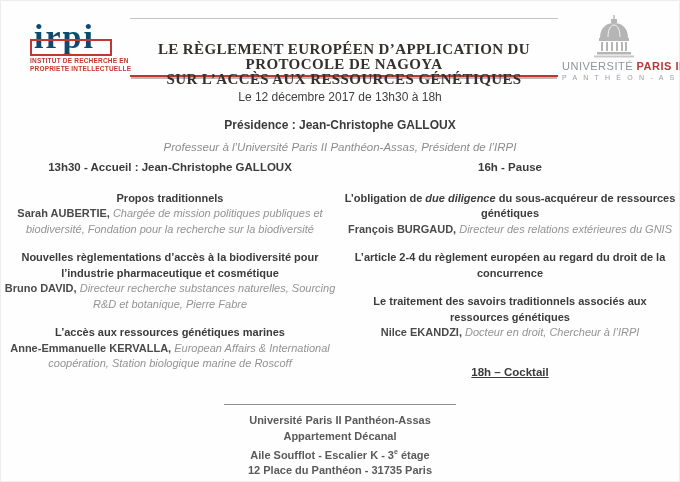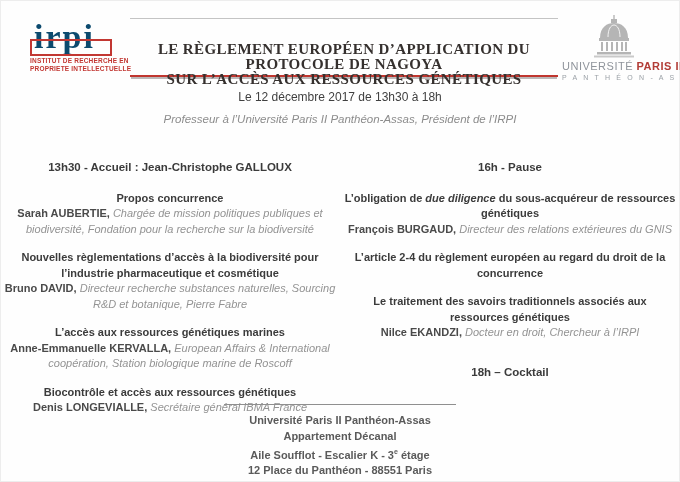--- a/index.html
+++ b/index.html
@@ -90,30 +90,31 @@
     </svg>
     <div class="p2-line1">
       <span class="p2-univ">UNIVERSITÉ</span>
       <span class="p2-paris">PARIS II</span>
     </div>
     <div class="p2-line2">P A N T H É O N - A S S A S</div>
   </div>
 
   <div class="intro">
     <div class="date-line">Le 12 décembre 2017 de 13h30 à 18h</div>
+    <div class="presidence">Présidence : Jean-Christophe GALLOUX</div>
     <div class="presidence-role">Professeur à l’Université Paris II Panthéon-Assas, Président de l’IRPI</div>
   </div>
 
   <div class="columns">
 
     <div class="col">
       <div class="time-head">13h30 - Accueil : Jean-Christophe GALLOUX</div>
 
       <div class="session">
-        <div class="session-title">Propos concurrence</div>
+        <div class="session-title">Propos traditionnels</div>
         <div>
           <span class="speaker">Sarah AUBERTIE,</span>
           <span class="role">Chargée de mission politiques publiques et biodiversité, Fondation pour la recherche sur la biodiversité</span>
         </div>
       </div>
 
       <div class="session">
         <div class="session-title">Nouvelles règlementations d’accès à la biodiversité pour l’industrie pharmaceutique et cosmétique</div>
         <div>
           <span class="speaker">Bruno DAVID,</span>
@@ -122,27 +123,20 @@
       </div>
 
       <div class="session">
         <div class="session-title">L’accès aux ressources génétiques marines</div>
         <div>
           <span class="speaker">Anne-Emmanuelle KERVALLA,</span>
           <span class="role">European Affairs &amp; International coopération, Station biologique marine de Roscoff</span>
         </div>
       </div>
 
-      <div class="session">
-        <div class="session-title">Biocontrôle et accès aux ressources génétiques</div>
-        <div>
-          <span class="speaker">Denis LONGEVIALLE,</span>
-          <span class="role">Secrétaire général IBMA France</span>
-        </div>
-      </div>
     </div>
 
     <div class="col">
       <div class="time-head">16h - Pause</div>
 
       <div class="session">
         <div class="session-title"><span>L’obligation de </span><em>due diligence</em><span> du sous-acquéreur de ressources génétiques</span></div>
         <div>
           <span class="speaker">François BURGAUD,</span>
           <span class="role">Directeur des relations extérieures du GNIS</span>
@@ -154,25 +148,25 @@
       </div>
 
       <div class="session">
         <div class="session-title">Le traitement des savoirs traditionnels associés aux ressources génétiques</div>
         <div>
           <span class="speaker">Nilce EKANDZI,</span>
           <span class="role">Docteur en droit, Chercheur à l’IRPI</span>
         </div>
       </div>
 
-      <div class="time-head" style="margin-top:24px;">18h – Cocktail</div>
+      <div class="time-head" style="margin-top:24px;text-decoration:underline;">18h – Cocktail</div>
     </div>
   </div>
 
   <div class="footer">
     <hr class="footer-rule">
     <div class="footer-line">Université Paris II Panthéon-Assas</div>
     <div class="footer-line">Appartement Décanal</div>
     <div class="footer-line"><span>Aile Soufflot - Escalier K - 3</span><sup>e</sup><span> étage</span></div>
-    <div class="footer-line">12 Place du Panthéon - 88551 Paris</div>
+    <div class="footer-line">12 Place du Panthéon - 31735 Paris</div>
   </div>
 
 </div>
 
 </body></html>

